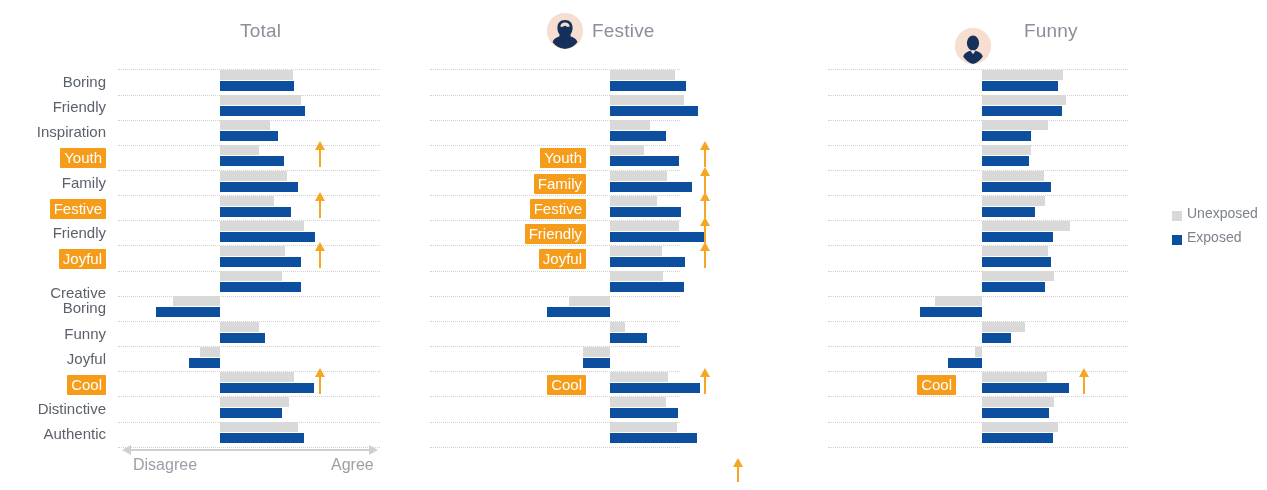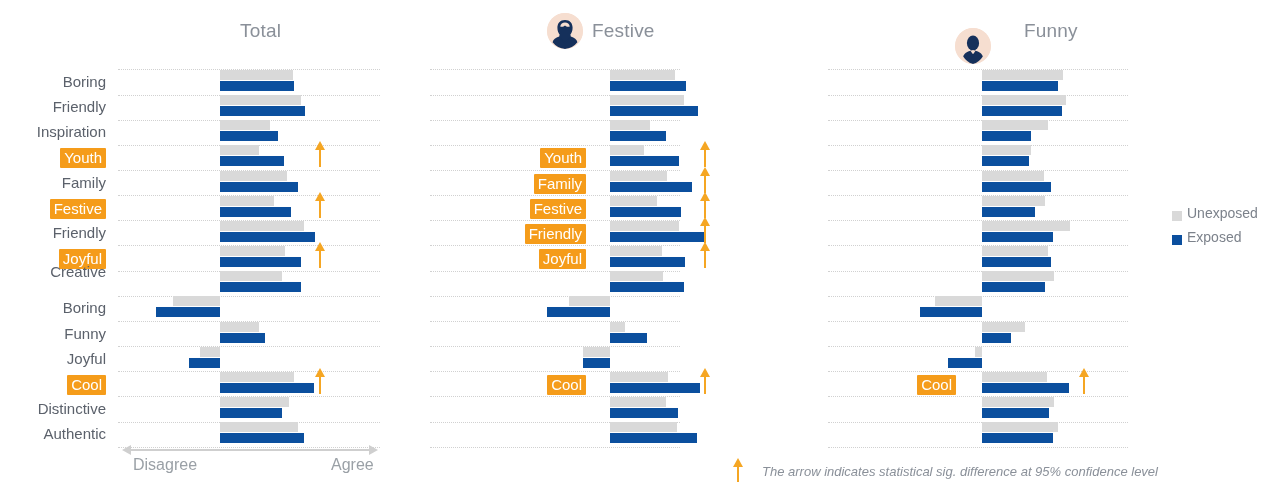--- a/index.html
+++ b/index.html
@@ -175,21 +175,21 @@
     <div class="gridline" style="left: 430px; top: 446.675px; width: 250px;"></div>
     <div class="gridline" style="left: 828px; top: 446.675px; width: 300px;"></div>
     <div class="row-label" style="left: 0px; top: 73px; width: 106px;">Boring</div>
     <div class="row-label" style="left: 0px; top: 98.15px; width: 106px;">Friendly</div>
     <div class="row-label" style="left: 0px; top: 123.3px; width: 106px;">Inspiration</div>
     <div class="row-label hl" style="left: auto; top: 148.45px; width: auto; right: 1161px;">Youth</div>
     <div class="row-label" style="left: 0px; top: 173.6px; width: 106px;">Family</div>
     <div class="row-label hl" style="left: auto; top: 198.75px; width: auto; right: 1161px;">Festive</div>
     <div class="row-label" style="left: 0px; top: 223.9px; width: 106px;">Friendly</div>
     <div class="row-label hl" style="left: auto; top: 249.05px; width: auto; right: 1161px;">Joyful</div>
-    <div class="row-label" style="left: 0px; top: 263px; width: 106px;">Creative</div>
+    <div class="row-label" style="left: 0px; top: 284px; width: 106px;">Creative</div>
     <div class="row-label" style="left: 0px; top: 299.35px; width: 106px;">Boring</div>
     <div class="row-label" style="left: 0px; top: 324.5px; width: 106px;">Funny</div>
     <div class="row-label" style="left: 0px; top: 349.65px; width: 106px;">Joyful</div>
     <div class="row-label hl" style="left: auto; top: 374.8px; width: auto; right: 1161px;">Cool</div>
     <div class="row-label" style="left: 0px; top: 399.95px; width: 106px;">Distinctive</div>
     <div class="row-label" style="left: 0px; top: 425.1px; width: 106px;">Authentic</div>
     <div class="row-label hl" style="right: 681px; top: 148.45px;">Youth</div>
     <div class="row-label hl" style="right: 681px; top: 173.6px;">Family</div>
     <div class="row-label hl" style="right: 681px; top: 198.75px;">Festive</div>
     <div class="row-label hl" style="right: 681px; top: 223.9px;">Friendly</div>
@@ -336,14 +336,13 @@
     <div class="axis-label" style="left: 133px; top: 456px;">Disagree</div>
     <div class="axis-label" style="left: 331px; top: 456px;">Agree</div>
     <div class="legend-swatch" style="left: 1172px; top: 211px; background: rgb(217, 217, 217);"></div>
     <div class="legend-item" style="left: 1187px; top: 205px;">Unexposed</div>
     <div class="legend-swatch" style="left: 1172px; top: 235px; background: rgb(11, 79, 158);"></div>
     <div class="legend-item" style="left: 1187px; top: 229px;">Exposed</div>
     <div class="sig-arrow" style="left: 733px; top: 458px; width: 10px; height: 26px;">
       <span class="head"></span>
       <span class="shaft" style="height:17px"></span>
     </div>
-    <div class="footnote" style="left: 762px; top: 464px;">The arrow indicates statistical sig. difference at 95% confidence level</div>
   </div>
 
 </body></html>

